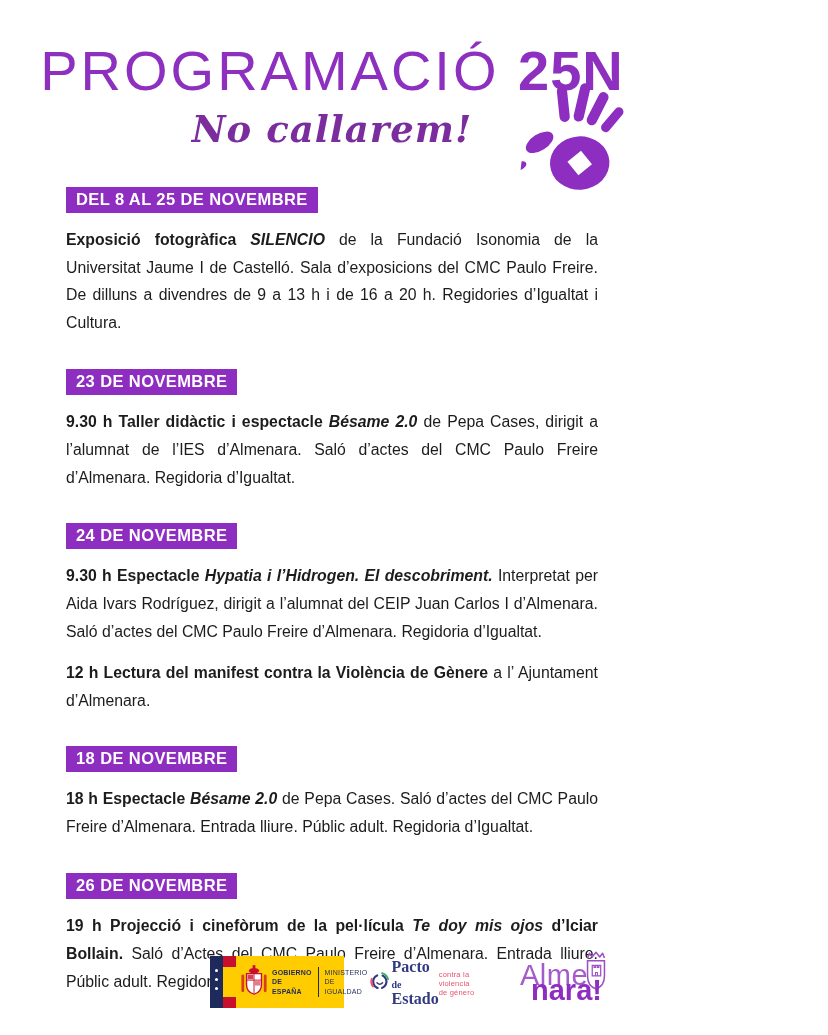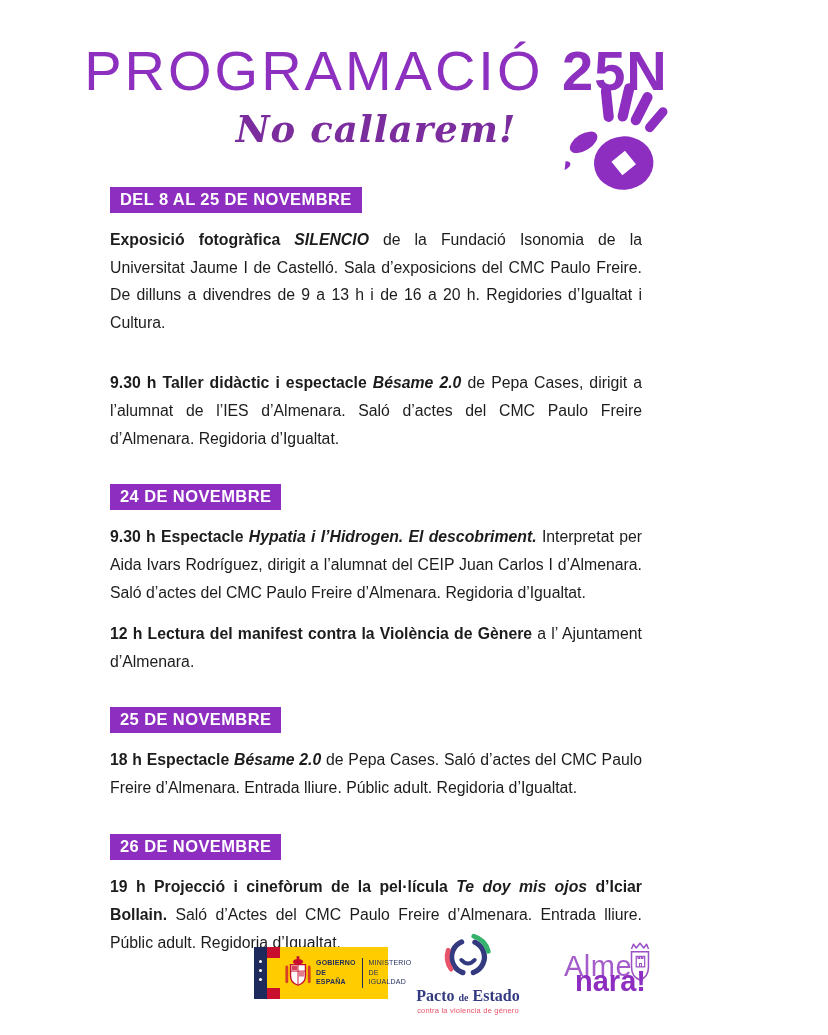--- a/index.html
+++ b/index.html
@@ -1,18 +1,18 @@
 <!DOCTYPE html>
 <html><head>
 <meta charset="utf-8">
 <style>
   html,body{margin:0;padding:0;background:#ffffff;}
   .page{
     position:relative;width:664px;height:1035px;background:#ffffff;overflow:hidden;
-    font-family:"Liberation Sans",sans-serif;color:#1c1c1c;margin-left:44px;
+    font-family:"Liberation Sans",sans-serif;color:#1c1c1c;
   }
   
   .header{padding-top:42px;text-align:center;position:relative;}
   .title{font-size:56px;line-height:1.05;color:#8e30bf;letter-spacing:3px;font-weight:400;}
   .title .accent{font-weight:800;letter-spacing:1px;}
   .subtitle{
     margin-top:6px;font-family:"DejaVu Serif",serif;font-style:italic;font-weight:bold;
     font-size:37px;color:#7b2d9e;letter-spacing:1px;
   }
   .hand{position:absolute;top:82px;right:26px;width:114px;height:118px;transform:rotate(6deg);}
@@ -36,21 +36,21 @@
     content:"";position:absolute;left:5px;top:13px;width:3px;height:3px;border-radius:50%;
     background:#fff;box-shadow:0 9px 0 #fff,0 18px 0 #fff;
   }
   .gob-flag{width:13px;flex:none;background:linear-gradient(to bottom,#c8102e 0 22%,#ffcc00 22% 78%,#c8102e 78% 100%);}
   .gob-arms{width:36px;flex:none;display:flex;align-items:center;justify-content:center;}
   .gob-texts{display:flex;align-items:center;}
   .gob-name,.gob-ministry{font-size:7px;font-weight:bold;color:#1f2a5c;line-height:1.35;letter-spacing:0.2px;}
   .gob-ministry{font-weight:normal;}
   .gob-divider{width:1px;height:30px;background:#1f2a5c;margin:0 6px;}
   
-  .pacto{display:flex;flex-direction:column;align-items:center;width:112px;justify-content:center;}
+  .pacto{display:flex;align-items:center;width:112px;justify-content:center;}
   .pacto-title{font-family:"Liberation Serif",serif;font-weight:bold;color:#333a80;font-size:16px;line-height:1;margin-top:2px;}
   .pacto-title .de{font-size:10px;}
   .pacto-sub{font-size:7.5px;color:#e8546b;margin-top:2px;letter-spacing:0.2px;}
   
   .alme{position:relative;width:110px;height:66px;}
   .alme-l1{position:absolute;left:16px;top:12px;font-size:29px;color:#a45ccb;letter-spacing:0.5px;line-height:1;}
   .alme-l2{position:absolute;left:27px;top:27px;font-size:29px;font-weight:bold;color:#8e2ec1;line-height:1;}
   .alme-crest{position:absolute;right:2px;top:0;}
 </style>
 </head>
@@ -77,31 +77,32 @@
 
   <div class="content">
 
     <div class="section first">
       <div class="badge">DEL 8 AL 25 DE NOVEMBRE</div>
       <p class="para"><span class="b">Exposició fotogràfica </span><span class="bi">SILENCIO</span><span> de la Fundació Isonomia de la Universitat Jaume I de Castelló. Sala d’exposicions del CMC Paulo Freire. De dilluns a divendres de 9 a 13 h i de 16 a 20 h. Regidories d’Igualtat i Cultura.</span></p>
     </div>
 
 
     <div class="section">
+      <div class="badge">23 DE NOVEMBRE</div>
       <p class="para"><span class="b">9.30 h Taller didàctic i espectacle </span><span class="bi">Bésame 2.0</span><span> de Pepa Cases, dirigit a l’alumnat de l’IES d’Almenara. Saló d’actes del CMC Paulo Freire d’Almenara. Regidoria d’Igualtat.</span></p>
     </div>
 
     <div class="section">
       <div class="badge">24 DE NOVEMBRE</div>
       <p class="para"><span class="b">9.30 h Espectacle </span><span class="bi">Hypatia i l’Hidrogen. El descobriment.</span><span> Interpretat per Aida Ivars Rodríguez, dirigit a l’alumnat del CEIP Juan Carlos I d’Almenara. Saló d’actes del CMC Paulo Freire d’Almenara. Regidoria d’Igualtat.</span></p>
       <p class="para"><span class="b">12 h Lectura del manifest contra la Violència de Gènere</span><span> a l’ Ajuntament d’Almenara.</span></p>
     </div>
 
     <div class="section">
-      <div class="badge">25 DE NOVEMBRE</div>
+      <div class="badge">18 DE NOVEMBRE</div>
       <p class="para"><span class="b">18 h Espectacle </span><span class="bi">Bésame 2.0</span><span> de Pepa Cases. Saló d’actes del CMC Paulo Freire d’Almenara. Entrada lliure. Públic adult. Regidoria d’Igualtat.</span></p>
     </div>
 
     <div class="section">
       <div class="badge">26 DE NOVEMBRE</div>
       <p class="para"><span class="b">19 h Projecció i cinefòrum de la pel·lícula </span><span class="bi">Te doy mis ojos</span><span class="b"> d’Iciar Bollain.</span><span> Saló d’Actes del CMC Paulo Freire d’Almenara. Entrada lliure. Públic adult. Regidoria d’Igualtat.</span></p>
     </div>
 
   </div>
 

